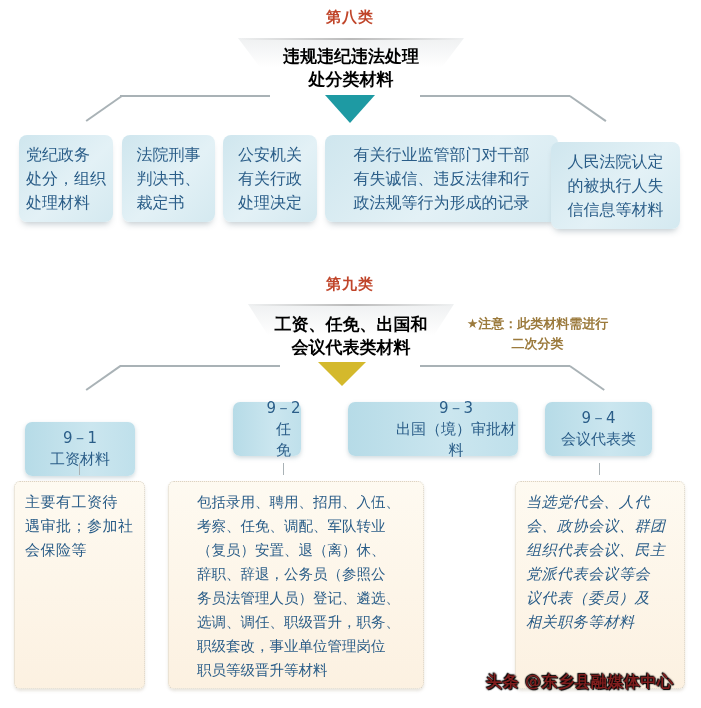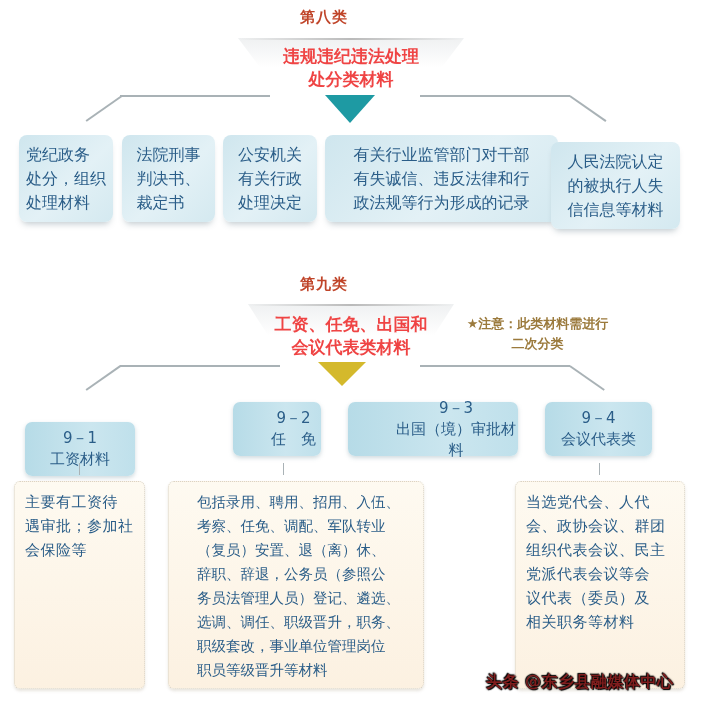--- a/index.html
+++ b/index.html
@@ -1,26 +1,26 @@
 <!DOCTYPE html>
 <html><head>
 <meta charset="utf-8">
 <style>
   * { box-sizing: border-box; margin: 0; padding: 0; }
   html, body { width: 701px; height: 708px; background: #ffffff; overflow: hidden; }
   body { position: relative; font-family: "DejaVu Sans", "Liberation Sans", sans-serif; }
 
   .cat-label {
     position: absolute; font-weight: bold; color: #c0452a;
-    font-size: 15px; text-align: left; letter-spacing: 1px;
+    font-size: 15px; text-align: center; letter-spacing: 1px;
   }
   .banner {
     position: absolute; text-align: center;
     font-family: "DejaVu Serif", "Liberation Serif", serif;
-    font-weight: bold; color: #ef4444; font-size: 17px; line-height: 23px;
+    font-weight: bold; color: #000000; font-size: 17px; line-height: 23px;
   }
   .banner-bg {
     position: absolute;
     background: linear-gradient(180deg, #eef0f1 0%, #ffffff 55%);
     clip-path: polygon(0 0, 100% 0, 82% 100%, 18% 100%);
     opacity: 0.95;
   }
   .banner-shadow {
     position: absolute; height: 2px;
     background: linear-gradient(90deg, rgba(200,200,200,0), rgba(180,180,180,.9) 50%, rgba(200,200,200,0));
@@ -134,21 +134,21 @@
 
 <div class="line" style="left:120px;top:365px;width:160px;height:1.5px;"></div>
 <div class="diag" style="left:86px;top:389px;width:42px;transform:rotate(-35deg);"></div>
 <div class="line" style="left:420px;top:365px;width:150px;height:1.5px;"></div>
 <div class="diag" style="left:570px;top:365px;width:42px;transform:rotate(35deg);"></div>
 
 <div class="sub-box" style="left:25px;top:422px;width:110px;height:54px;">
   <span>9－1</span>
   <span>工资材料</span>
 </div>
-<div class="sub-box" style="left:233px;top:402px;width:88px;height:54px;padding-left:33px;">
+<div class="sub-box" style="left:233px;top:402px;width:68px;height:54px;padding-left:33px;">
   <span>9－2</span>
   <span>任　免</span>
 </div>
 <div class="sub-box" style="left:348px;top:402px;width:170px;height:54px;padding-left:46px;">
   <span>9－3</span>
   <span>出国（境）审批材料</span>
 </div>
 <div class="sub-box" style="left:545px;top:402px;width:107px;height:54px;">
   <span>9－4</span>
   <span>会议代表类</span>
@@ -166,21 +166,21 @@
 <div class="content-box" style="left:168px;top:481px;width:256px;height:208px;font-size:14.5px;letter-spacing:0;padding-left:28px;">
   <span class="ln">包括录用、聘用、招用、入伍、</span>
   <span class="ln">考察、任免、调配、军队转业</span>
   <span class="ln">（复员）安置、退（离）休、</span>
   <span class="ln">辞职、辞退，公务员（参照公</span>
   <span class="ln">务员法管理人员）登记、遴选、</span>
   <span class="ln">选调、调任、职级晋升，职务、</span>
   <span class="ln">职级套改，事业单位管理岗位</span>
   <span class="ln">职员等级晋升等材料</span>
 </div>
-<div class="content-box" style="left:515px;top:481px;width:170px;height:208px;">
+<div class="content-box" style="left:515px;top:481px;width:170px;height:208px;font-style:italic;">
   <span class="ln">当选党代会、人代</span>
   <span class="ln">会、政协会议、群团</span>
   <span class="ln">组织代表会议、民主</span>
   <span class="ln">党派代表会议等会</span>
   <span class="ln">议代表（委员）及</span>
   <span class="ln">相关职务等材料</span>
 </div>
 
 <div class="watermark" style="left:486px;top:672px;">头条 @东乡县融媒体中心</div>
 

